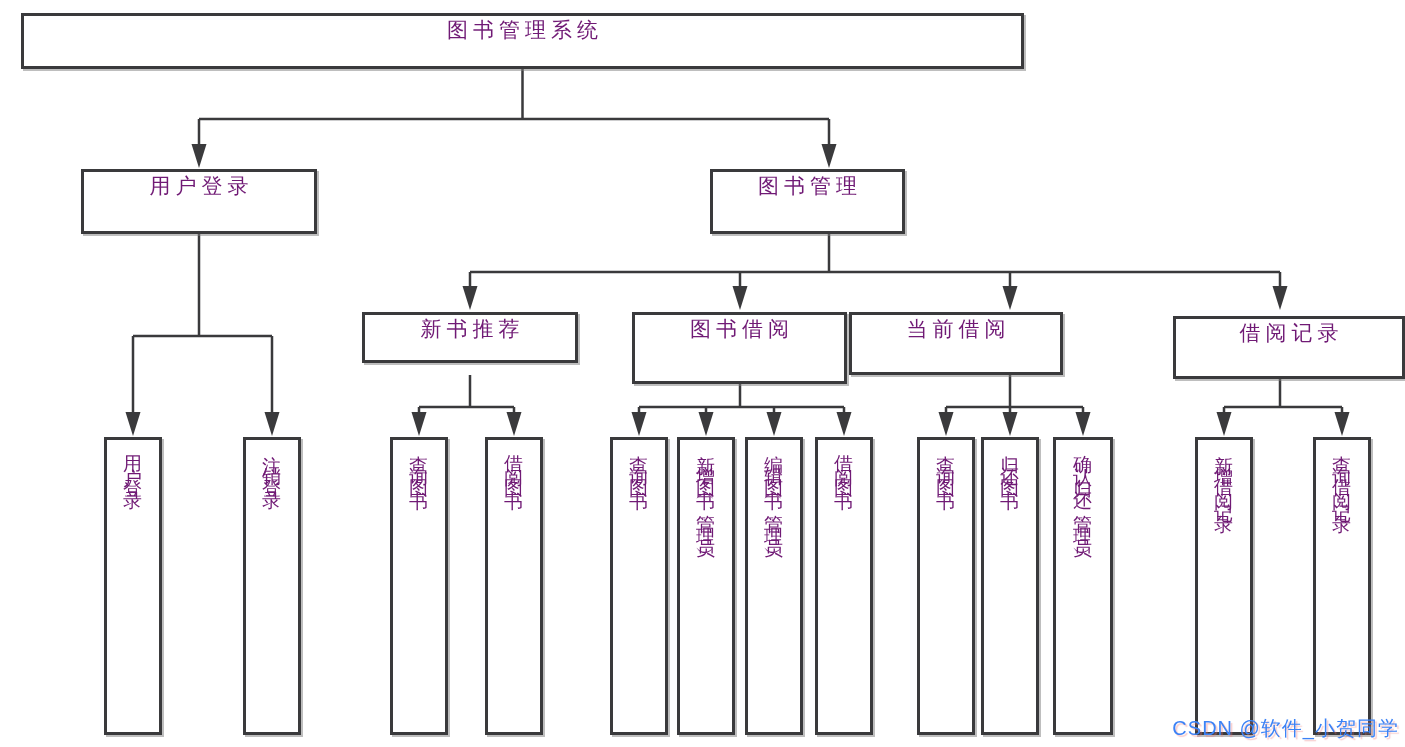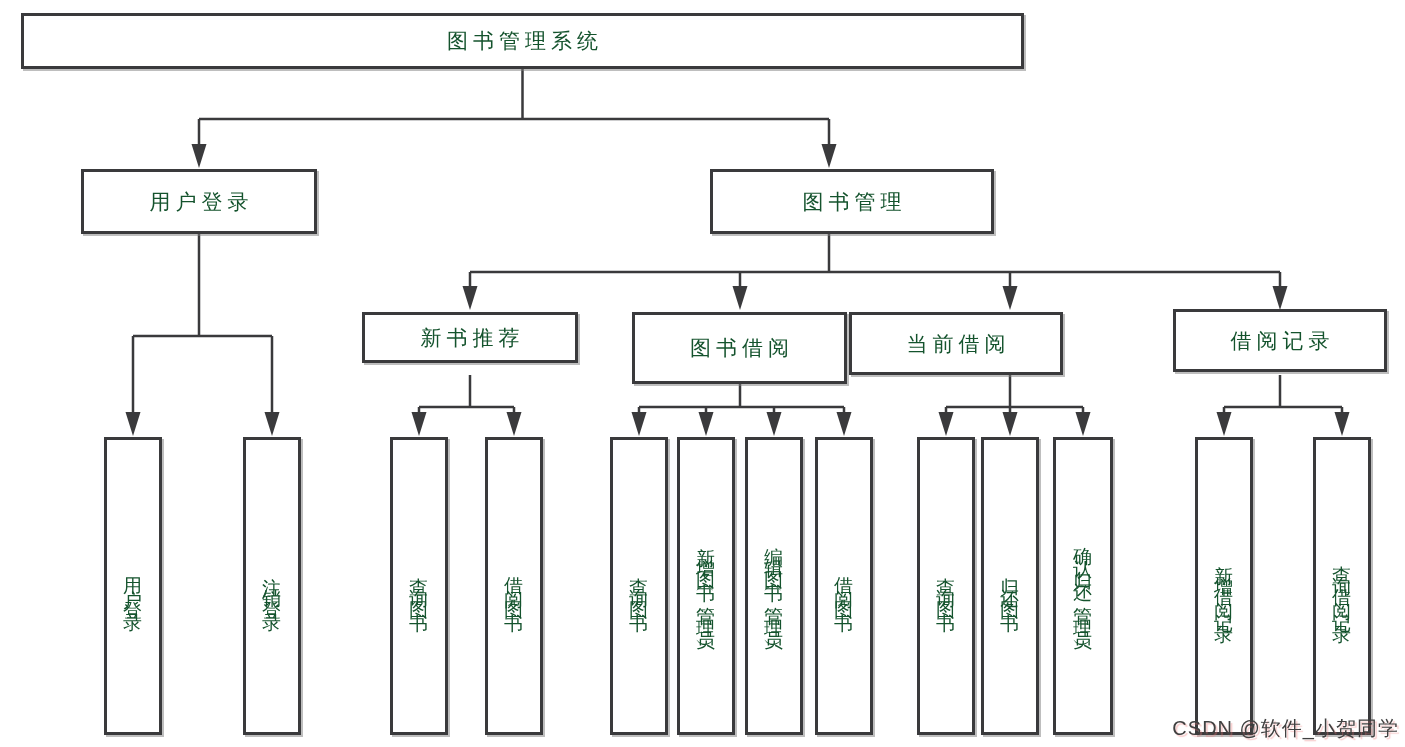--- a/index.html
+++ b/index.html
@@ -16,23 +16,22 @@
     left: 0; top: 0;
     z-index: 1;
   }
   .node {
     position: absolute;
     box-sizing: border-box;
     background: #ffffff;
     border: 3px solid #3a3a3c;
     box-shadow: 2px 2px 0 rgba(125,125,125,0.5);
     display: flex;
-    align-items: center;
     justify-content: center;
-    color: #14532d;
+    color: #701a75;
     z-index: 2;
   }
   .hlabel {
     font-size: 21px;
     letter-spacing: 5px;
     padding-left: 5px;       
     white-space: nowrap;
   }
   .vlabel {
     writing-mode: vertical-rl;
@@ -41,21 +40,21 @@
     letter-spacing: 12px;
     line-height: 1;
     white-space: nowrap;
   }
   .watermark {
     position: absolute;
     right: 6px;
     bottom: 5px;
     font-size: 20px;
     letter-spacing: 1px;
-    color: #404040;
+    color: #3b82f6;
     text-shadow: 2px 2px 1px rgba(235,120,120,0.38);
     z-index: 3;
     white-space: nowrap;
   }
 </style>
 </head>
 <body>
 
 <div class="canvas">
 
@@ -109,34 +108,34 @@
     </g>
   </svg>
 
   <div class="node" style="left:21px; top:13px; width:1003px; height:56px;">
     <span class="hlabel">图书管理系统</span>
   </div>
 
   <div class="node" style="left:81px; top:169px; width:236px; height:65px;">
     <span class="hlabel">用户登录</span>
   </div>
-  <div class="node" style="left:710px; top:169px; width:284px; height:65px;">
+  <div class="node" style="left:710px; top:169px; width:195px; height:65px;">
     <span class="hlabel">图书管理</span>
   </div>
 
   <div class="node" style="left:362px; top:312px; width:216px; height:51px;">
     <span class="hlabel">新书推荐</span>
   </div>
   <div class="node" style="left:632px; top:312px; width:215px; height:72px;">
     <span class="hlabel">图书借阅</span>
   </div>
   <div class="node" style="left:849px; top:312px; width:214px; height:63px;">
     <span class="hlabel">当前借阅</span>
   </div>
-  <div class="node" style="left:1173px; top:309px; width:214px; height:63px;">
+  <div class="node" style="left:1173px; top:316px; width:232px; height:63px;">
     <span class="hlabel">借阅记录</span>
   </div>
 
   <div class="node" style="left:104px; top:437px; width:58px; height:298px;">
     <span class="vlabel">用户登录</span>
   </div>
   <div class="node" style="left:243px; top:437px; width:58px; height:298px;">
     <span class="vlabel">注销登录</span>
   </div>
 

